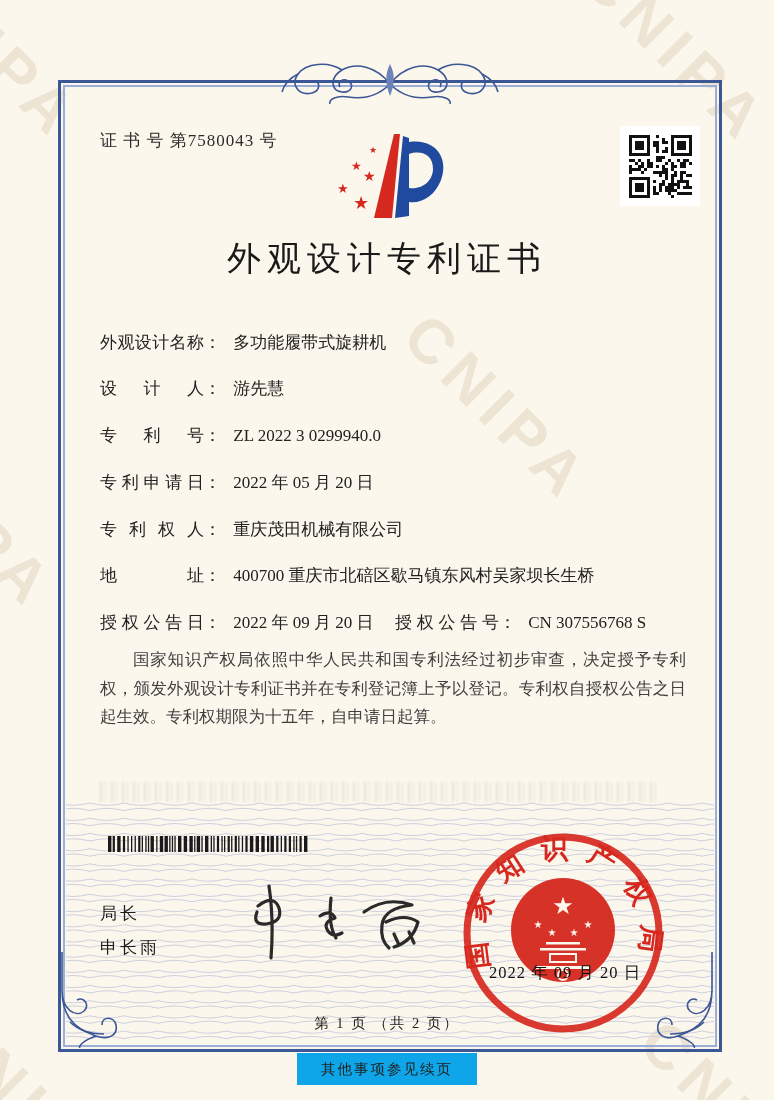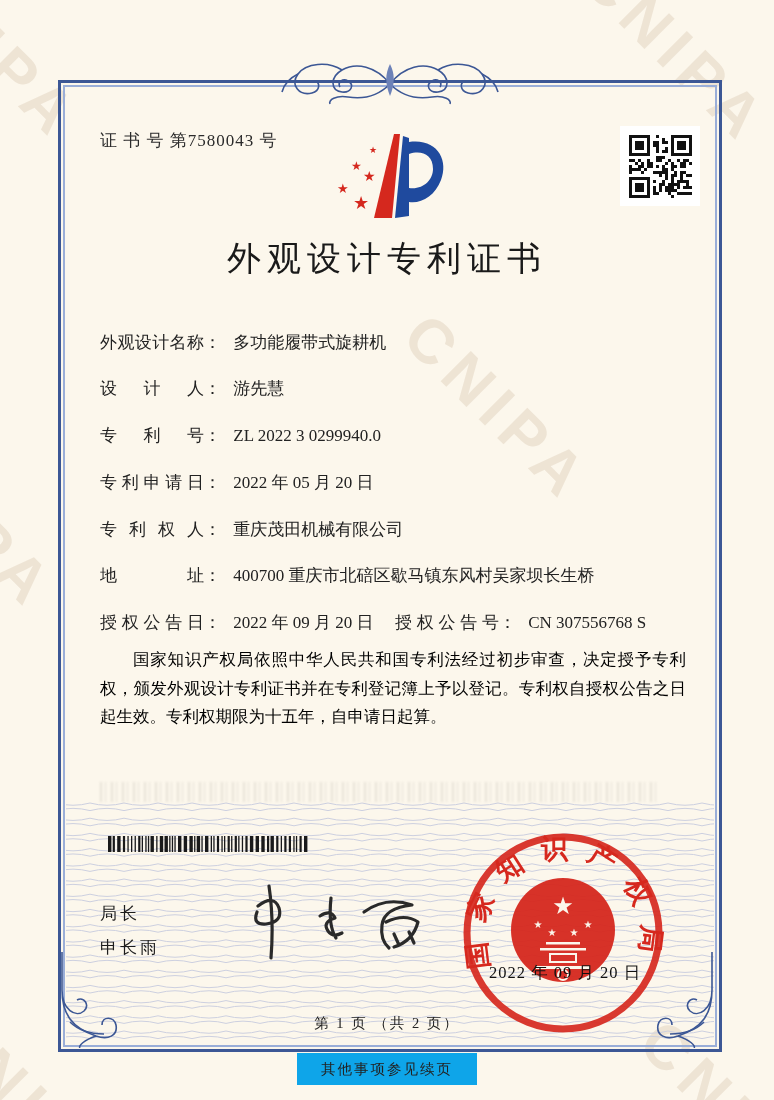--- a/index.html
+++ b/index.html
@@ -26,21 +26,21 @@
 
   .title{left:58px;top:236px;width:658px;text-align:center;font-size:34px;font-weight:normal;
          letter-spacing:6px;color:#1a1a1a;}
 
   .field-row{position:absolute;left:100px;font-size:17px;color:#222;white-space:nowrap;}
   .flabel{display:inline-block;width:104px;text-align:justify;text-align-last:justify;}
   .fcolon{display:inline-block;}
   .fvalue{display:inline-block;margin-left:8px;}
   .fgroup2{position:absolute;left:295px;top:0;}
 
-  .body-text{left:100px;top:646px;width:586px;font-size:16.5px;line-height:28.5px;color:#000000;}
+  .body-text{left:100px;top:646px;width:586px;font-size:16.5px;line-height:28.5px;color:#404040;}
   .body-text p{margin:0;text-indent:2em;text-align:justify;}
 
   .ghost-band{left:100px;top:782px;width:560px;height:20px;opacity:.14;filter:blur(1px);
       background:repeating-linear-gradient(90deg,#6a645c 0 2px,transparent 2px 5px,#6a645c 5px 6px,transparent 6px 11px);}
 
   .waves{left:66px;top:800px;width:648px;height:245px;overflow:hidden;}
   .waves svg path{stroke:#cdd0e0;stroke-width:1;fill:none;}
 
   .barcode-box{left:108px;top:836px;width:204px;height:16px;}
 

